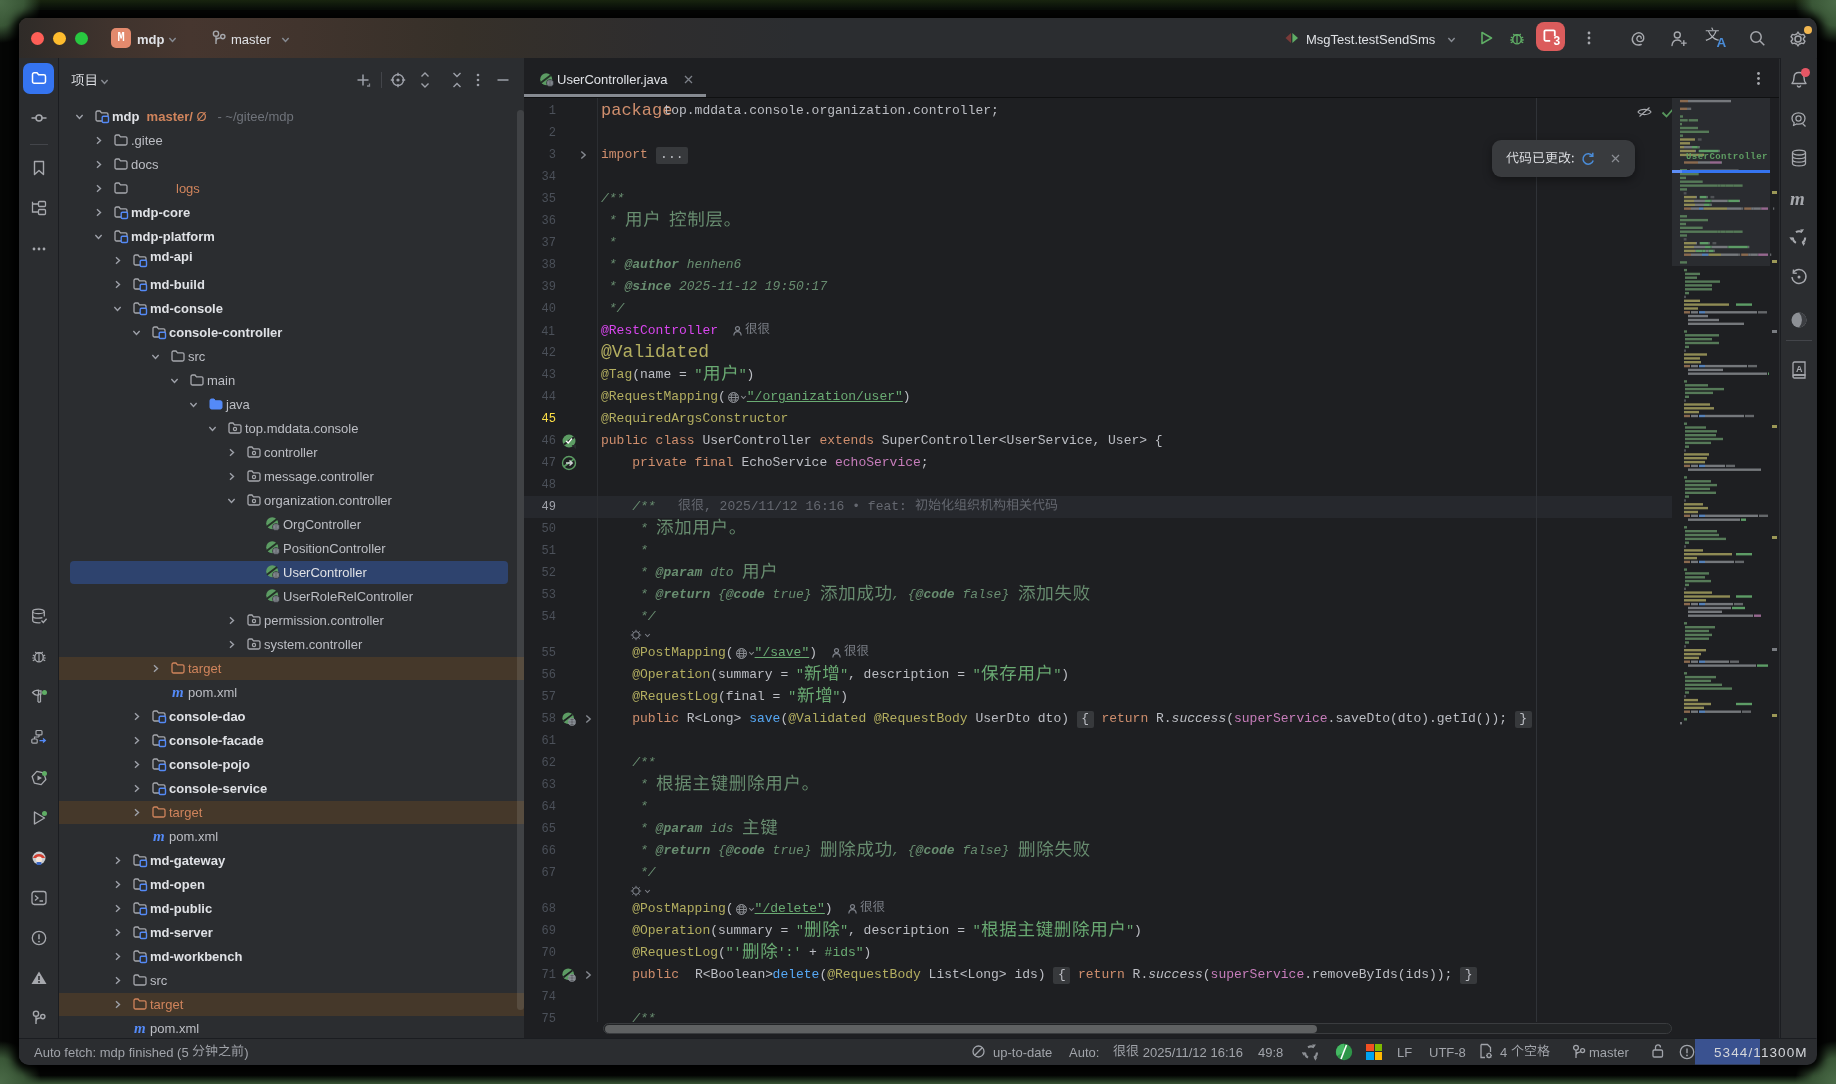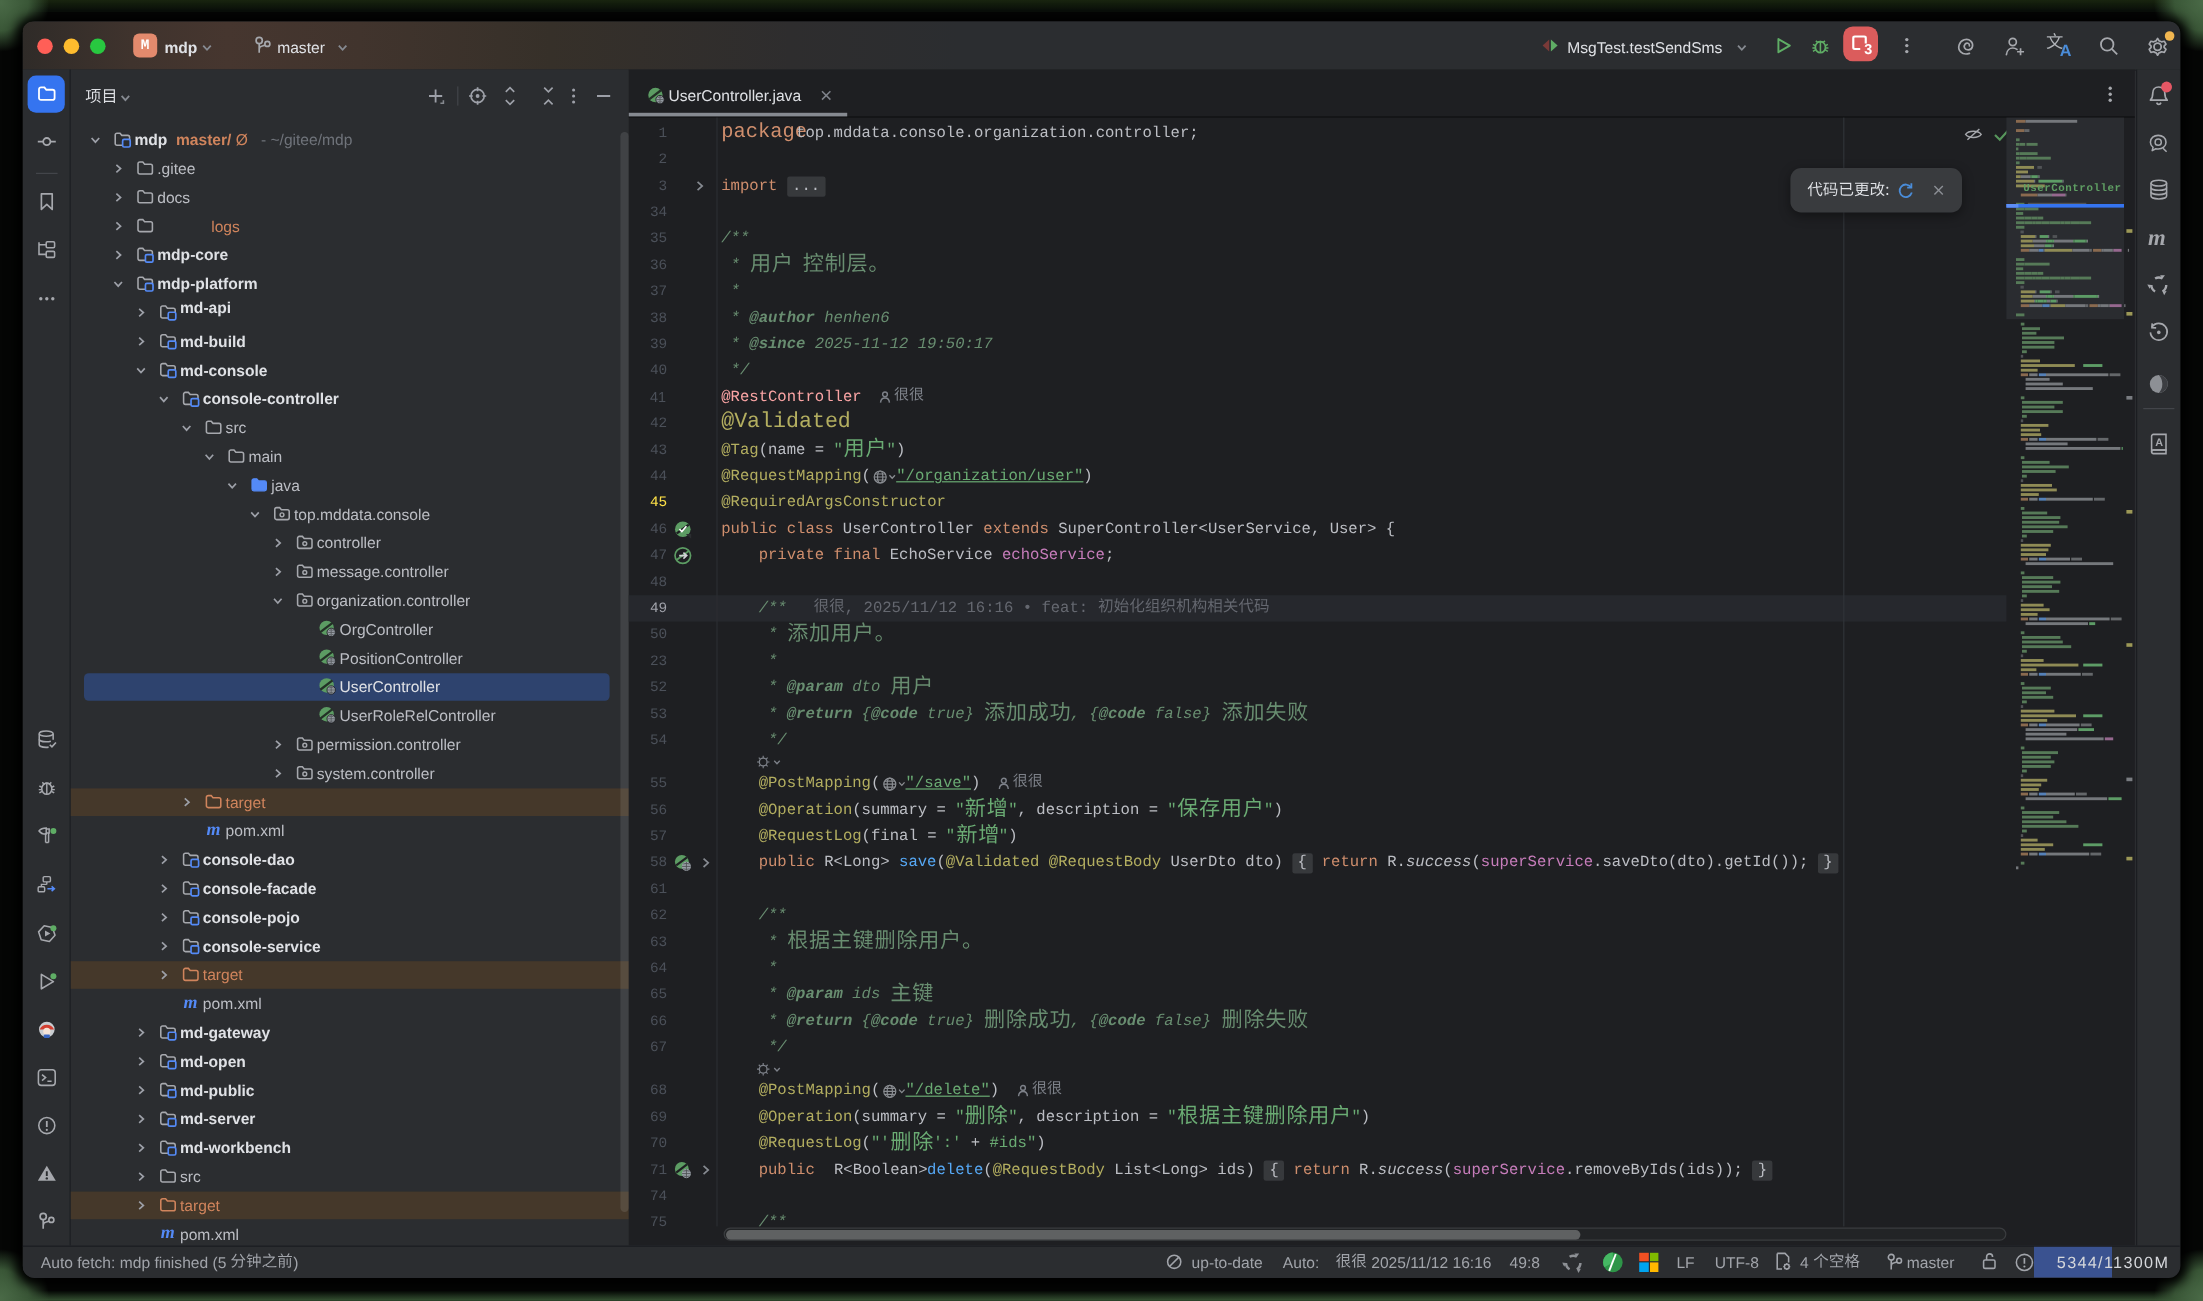--- a/index.html
+++ b/index.html
@@ -523,21 +523,21 @@
     <div style="position:absolute;left:601.00px;top:257.40px;font-family:'Liberation Mono',monospace;font-size:13px;line-height:15px;color:#688d70;font-style:italic;white-space:pre"> * </div>
     <div style="position:absolute;left:624.40px;top:257.40px;font-family:'Liberation Mono',monospace;font-size:13px;line-height:15px;color:#688d70;font-style:italic;font-weight:bold;white-space:pre">@author</div>
     <div style="position:absolute;left:679.00px;top:257.40px;font-family:'Liberation Mono',monospace;font-size:13px;line-height:15px;color:#688d70;font-style:italic;white-space:pre"> henhen6</div>
     <div style="position:absolute;left:541.60px;top:279.90px;font-family:'Liberation Mono',monospace;font-size:12px;line-height:15px;color:#4b5059;white-space:pre">39</div>
     <div style="position:absolute;left:601.00px;top:279.40px;font-family:'Liberation Mono',monospace;font-size:13px;line-height:15px;color:#688d70;font-style:italic;white-space:pre"> * </div>
     <div style="position:absolute;left:624.40px;top:279.40px;font-family:'Liberation Mono',monospace;font-size:13px;line-height:15px;color:#688d70;font-style:italic;font-weight:bold;white-space:pre">@since</div>
     <div style="position:absolute;left:671.20px;top:279.40px;font-family:'Liberation Mono',monospace;font-size:13px;line-height:15px;color:#688d70;font-style:italic;white-space:pre"> 2025-11-12 19:50:17</div>
     <div style="position:absolute;left:541.60px;top:301.90px;font-family:'Liberation Mono',monospace;font-size:12px;line-height:15px;color:#4b5059;white-space:pre">40</div>
     <div style="position:absolute;left:601.00px;top:301.40px;font-family:'Liberation Mono',monospace;font-size:13px;line-height:15px;color:#688d70;font-style:italic;white-space:pre"> */</div>
     <div style="position:absolute;left:541.60px;top:323.90px;font-family:Liberation Sans, sans-serif;font-size:12px;line-height:15px;color:#4b5059;white-space:pre">41</div>
-    <div style="position:absolute;left:601.00px;top:323.40px;font-family:'Liberation Mono',monospace;font-size:13px;line-height:15px;color:#fca5a5;white-space:pre">@RestController</div>
+    <div style="position:absolute;left:601.00px;top:323.40px;font-family:'Liberation Mono',monospace;font-size:13px;line-height:15px;color:#d946ef;white-space:pre">@RestController</div>
     <svg style="position:absolute;left:732.0px;top:325.4px;" width="11" height="11" viewBox="0 0 11 11" fill="none">
       <circle cx="5.5" cy="3.6" r="2" stroke="#7d8189" stroke-width="1.2"></circle>
       <path d="M1.8 10.5 C2 7.6 3.8 6.6 5.5 6.6 C7.2 6.6 9 7.6 9.2 10.5" stroke="#7d8189" stroke-width="1.2" fill="none"></path>
     </svg>
     <svg style="position:absolute;left:745.0px;top:321.9px;" width="25.0" height="15.6" viewBox="0 0 25.0 15.6" fill="#7d8189">
       <path transform="translate(0.00,11.00) scale(0.012500,-0.012500)" d="M253 837C210 766 121 683 43 631C55 616 74 586 83 569C171 629 266 723 325 809ZM270 617C213 513 119 410 28 344C42 326 63 287 70 270C107 300 144 337 181 377V-80H255V465C286 505 314 548 338 590ZM797 546V422H473V546ZM797 609H473V730H797ZM397 -80C416 -67 447 -56 654 0C651 16 650 47 650 68L473 25V356H572C629 152 736 -1 912 -73C924 -53 946 -23 964 -8C873 24 800 78 744 149C801 182 871 228 924 271L873 324C831 285 763 235 708 200C679 247 656 299 638 356H871V796H400V53C400 11 379 -9 363 -18C374 -33 391 -63 397 -80Z"></path>
       <path transform="translate(12.50,11.00) scale(0.012500,-0.012500)" d="M253 837C210 766 121 683 43 631C55 616 74 586 83 569C171 629 266 723 325 809ZM270 617C213 513 119 410 28 344C42 326 63 287 70 270C107 300 144 337 181 377V-80H255V465C286 505 314 548 338 590ZM797 546V422H473V546ZM797 609H473V730H797ZM397 -80C416 -67 447 -56 654 0C651 16 650 47 650 68L473 25V356H572C629 152 736 -1 912 -73C924 -53 946 -23 964 -8C873 24 800 78 744 149C801 182 871 228 924 271L873 324C831 285 763 235 708 200C679 247 656 299 638 356H871V796H400V53C400 11 379 -9 363 -18C374 -33 391 -63 397 -80Z"></path>
     </svg>
     <div style="position:absolute;left:541.60px;top:345.90px;font-family:'Liberation Mono',monospace;font-size:12px;line-height:15px;color:#4b5059;white-space:pre">42</div>
     <div style="position:absolute;left:601.00px;top:345.40px;font-family:'Liberation Mono',monospace;font-size:18px;line-height:15px;color:#b3ae60;white-space:pre">@Validated</div>
@@ -600,21 +600,21 @@
     </svg>
     <div style="position:absolute;left:541.60px;top:521.90px;font-family:'Liberation Mono',monospace;font-size:12px;line-height:15px;color:#4b5059;white-space:pre">50</div>
     <div style="position:absolute;left:601.00px;top:521.40px;font-family:'Liberation Mono',monospace;font-size:13px;line-height:15px;color:#688d70;font-style:italic;white-space:pre">     * </div>
     <svg style="position:absolute;left:656.2px;top:517.6px;" width="91.0" height="22.0" viewBox="0 0 91.0 22.0" fill="#688d70">
       <path transform="translate(0.00,15.49) scale(0.017600,-0.017600)" d="M407 289C384 213 342 126 280 75L335 34C400 92 441 186 466 266ZM643 254C672 187 701 99 709 40L770 63C760 120 732 207 699 273ZM766 281C823 205 883 100 907 31L970 63C944 132 884 233 825 309ZM533 397V3C533 -9 529 -13 515 -13C502 -13 459 -14 409 -12C418 -33 427 -60 430 -80C497 -80 541 -79 568 -68C595 -57 603 -37 603 2V397ZM85 777C143 748 213 701 246 667L291 728C256 761 186 804 129 831ZM38 506C98 480 170 437 205 405L248 466C212 498 140 537 79 561ZM60 -25 127 -67C171 22 221 139 259 239L199 281C157 173 100 49 60 -25ZM327 783V713H548C537 667 522 622 503 579H281V508H466C416 427 347 357 254 311C268 297 290 270 300 254C414 313 494 403 550 508H676C732 408 826 316 922 270C933 288 956 314 971 328C888 363 807 431 754 508H954V579H584C601 622 615 667 627 713H920V783Z"></path>
       <path transform="translate(18.20,15.49) scale(0.017600,-0.017600)" d="M572 716V-65H644V9H838V-57H913V716ZM644 81V643H838V81ZM195 827 194 650H53V577H192C185 325 154 103 28 -29C47 -41 74 -64 86 -81C221 66 256 306 265 577H417C409 192 400 55 379 26C370 13 360 9 345 10C327 10 284 10 237 14C250 -7 257 -39 259 -61C304 -64 350 -65 378 -61C407 -57 426 -48 444 -22C475 21 482 167 490 612C490 623 490 650 490 650H267L269 827Z"></path>
       <path transform="translate(36.40,15.49) scale(0.017600,-0.017600)" d="M153 770V407C153 266 143 89 32 -36C49 -45 79 -70 90 -85C167 0 201 115 216 227H467V-71H543V227H813V22C813 4 806 -2 786 -3C767 -4 699 -5 629 -2C639 -22 651 -55 655 -74C749 -75 807 -74 841 -62C875 -50 887 -27 887 22V770ZM227 698H467V537H227ZM813 698V537H543V698ZM227 466H467V298H223C226 336 227 373 227 407ZM813 466V298H543V466Z"></path>
       <path transform="translate(54.60,15.49) scale(0.017600,-0.017600)" d="M247 615H769V414H246L247 467ZM441 826C461 782 483 726 495 685H169V467C169 316 156 108 34 -41C52 -49 85 -72 99 -86C197 34 232 200 243 344H769V278H845V685H528L574 699C562 738 537 799 513 845Z"></path>
       <path transform="translate(72.80,15.49) scale(0.017600,-0.017600)" d="M194 244C111 244 42 176 42 92C42 7 111 -61 194 -61C279 -61 347 7 347 92C347 176 279 244 194 244ZM194 -10C139 -10 93 35 93 92C93 147 139 193 194 193C251 193 296 147 296 92C296 35 251 -10 194 -10Z"></path>
     </svg>
-    <div style="position:absolute;left:541.60px;top:543.90px;font-family:'Liberation Mono',monospace;font-size:12px;line-height:15px;color:#4b5059;white-space:pre">23</div>
+    <div style="position:absolute;left:541.60px;top:543.90px;font-family:'Liberation Mono',monospace;font-size:12px;line-height:15px;color:#4b5059;white-space:pre">51</div>
     <div style="position:absolute;left:601.00px;top:543.40px;font-family:'Liberation Mono',monospace;font-size:13px;line-height:15px;color:#688d70;font-style:italic;white-space:pre">     *</div>
     <div style="position:absolute;left:541.60px;top:565.90px;font-family:'Liberation Mono',monospace;font-size:12px;line-height:15px;color:#4b5059;white-space:pre">52</div>
     <div style="position:absolute;left:601.00px;top:565.40px;font-family:'Liberation Mono',monospace;font-size:13px;line-height:15px;color:#688d70;font-style:italic;white-space:pre">     * </div>
     <div style="position:absolute;left:655.60px;top:565.40px;font-family:'Liberation Mono',monospace;font-size:13px;line-height:15px;color:#688d70;font-style:italic;font-weight:bold;white-space:pre">@param</div>
     <div style="position:absolute;left:702.40px;top:565.40px;font-family:'Liberation Mono',monospace;font-size:13px;line-height:15px;color:#688d70;font-style:italic;white-space:pre"> dto </div>
     <svg style="position:absolute;left:742.0px;top:561.6px;" width="36.4" height="22.0" viewBox="0 0 36.4 22.0" fill="#688d70">
       <path transform="translate(0.00,15.49) scale(0.017600,-0.017600)" d="M153 770V407C153 266 143 89 32 -36C49 -45 79 -70 90 -85C167 0 201 115 216 227H467V-71H543V227H813V22C813 4 806 -2 786 -3C767 -4 699 -5 629 -2C639 -22 651 -55 655 -74C749 -75 807 -74 841 -62C875 -50 887 -27 887 22V770ZM227 698H467V537H227ZM813 698V537H543V698ZM227 466H467V298H223C226 336 227 373 227 407ZM813 466V298H543V466Z"></path>
       <path transform="translate(18.20,15.49) scale(0.017600,-0.017600)" d="M247 615H769V414H246L247 467ZM441 826C461 782 483 726 495 685H169V467C169 316 156 108 34 -41C52 -49 85 -72 99 -86C197 34 232 200 243 344H769V278H845V685H528L574 699C562 738 537 799 513 845Z"></path>
     </svg>
     <div style="position:absolute;left:541.60px;top:587.90px;font-family:'Liberation Mono',monospace;font-size:12px;line-height:15px;color:#4b5059;white-space:pre">53</div>

